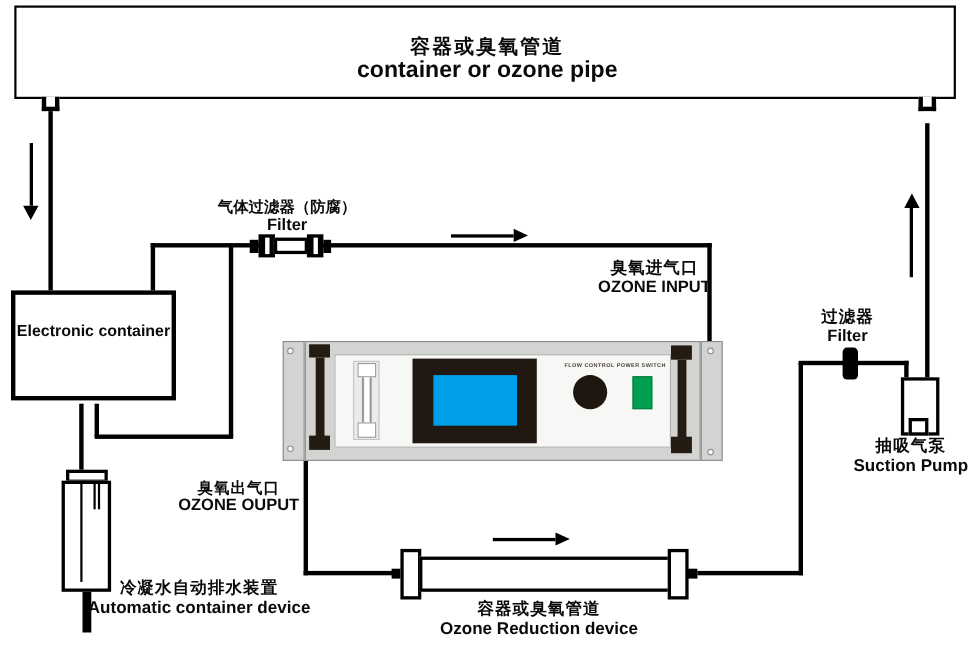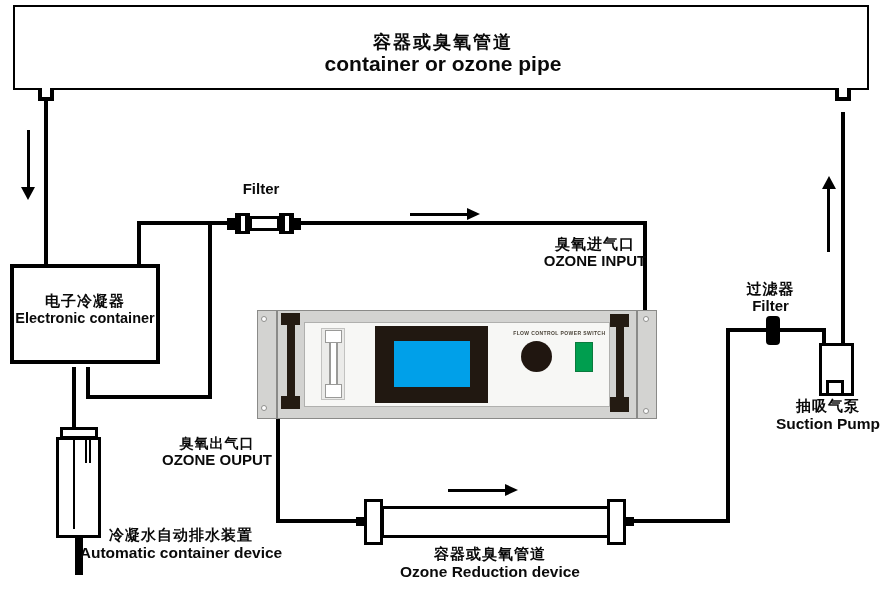--- a/index.html
+++ b/index.html
@@ -54,36 +54,36 @@
   <div class="lbl" style="left:243px;top:32px;width:400px;">
     <div class="zh" style="font-size:18px;letter-spacing:2px;">容器或臭氧管道</div>
     <div class="en" style="font-size:21px;">container or ozone pipe</div>
   </div>
 
   <div class="abs" style="left:38px;top:88px;width:16px;height:13px;border:4px solid #000;border-top:none;background:#fff;box-sizing:border-box;"></div>
   <div class="abs" style="left:835px;top:88px;width:16px;height:13px;border:4px solid #000;border-top:none;background:#fff;box-sizing:border-box;"></div>
 
   <div class="box" style="left:10px;top:264px;width:150px;height:100px;border-width:4px;"></div>
   <div class="lbl" style="left:6px;top:293px;width:158px;">
-    <div class="zh">电子冷凝器</div>
     <div class="en" style="font-size:14.5px;">Electronic container</div>
   </div>
 
   <div class="box" style="left:60px;top:427px;width:38px;height:12px;"></div>
   <div class="box" style="left:56px;top:437px;width:45px;height:101px;"></div>
   <div class="pipe" style="left:73px;top:440px;width:2px;height:89px;"></div>
   <div class="pipe" style="left:85px;top:440px;width:2px;height:23px;"></div>
   <div class="pipe" style="left:89px;top:440px;width:2px;height:23px;"></div>
   <div class="pipe" style="left:75px;top:538px;width:8px;height:37px;"></div>
   <div class="lbl" style="left:58px;top:527px;width:246px;">
     <div class="zh">冷凝水自动排水装置</div>
     <div class="en" style="font-size:15.5px;">Automatic container device</div>
   </div>
 
   <div class="lbl" style="left:185px;top:181px;width:152px;">
+    <div class="zh" style="font-size:14px;letter-spacing:0;">气体过滤器（防腐）</div>
     <div class="en">Filter</div>
   </div>
   <div class="cap" style="left:227px;top:218px;width:8px;height:12px;"></div>
   <div class="cap" style="left:235px;top:213px;width:15px;height:21px;"></div>
   <div class="abs" style="left:241px;top:216px;width:4px;height:15px;background:#fff;"></div>
   <div class="box" style="left:249px;top:216px;width:31px;height:15px;border-width:3px;"></div>
   <div class="cap" style="left:279px;top:213px;width:15px;height:21px;"></div>
   <div class="abs" style="left:285px;top:216px;width:4px;height:15px;background:#fff;"></div>
   <div class="cap" style="left:294px;top:218px;width:7px;height:12px;"></div>
 

